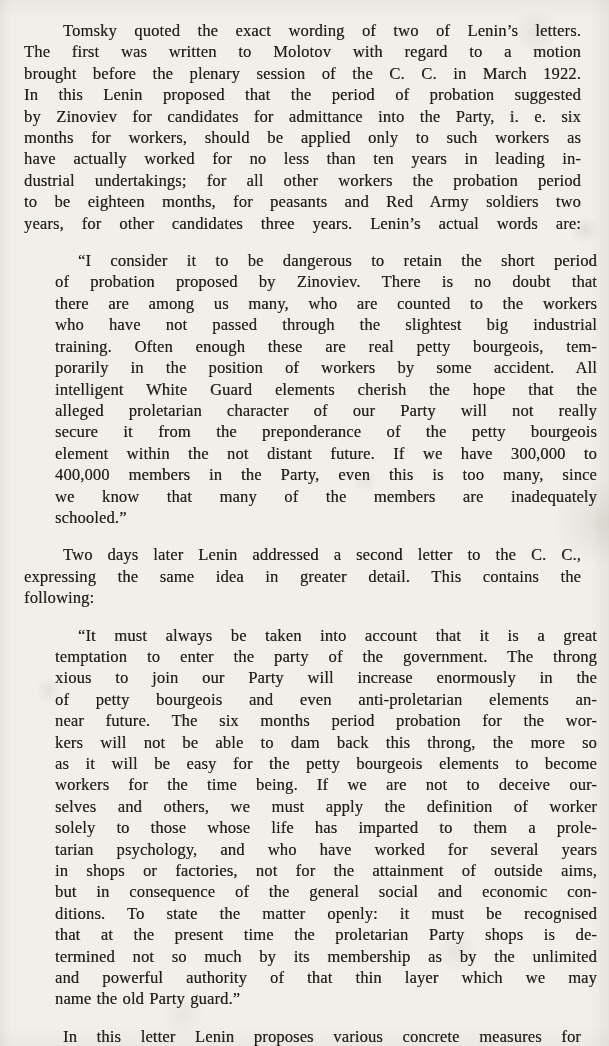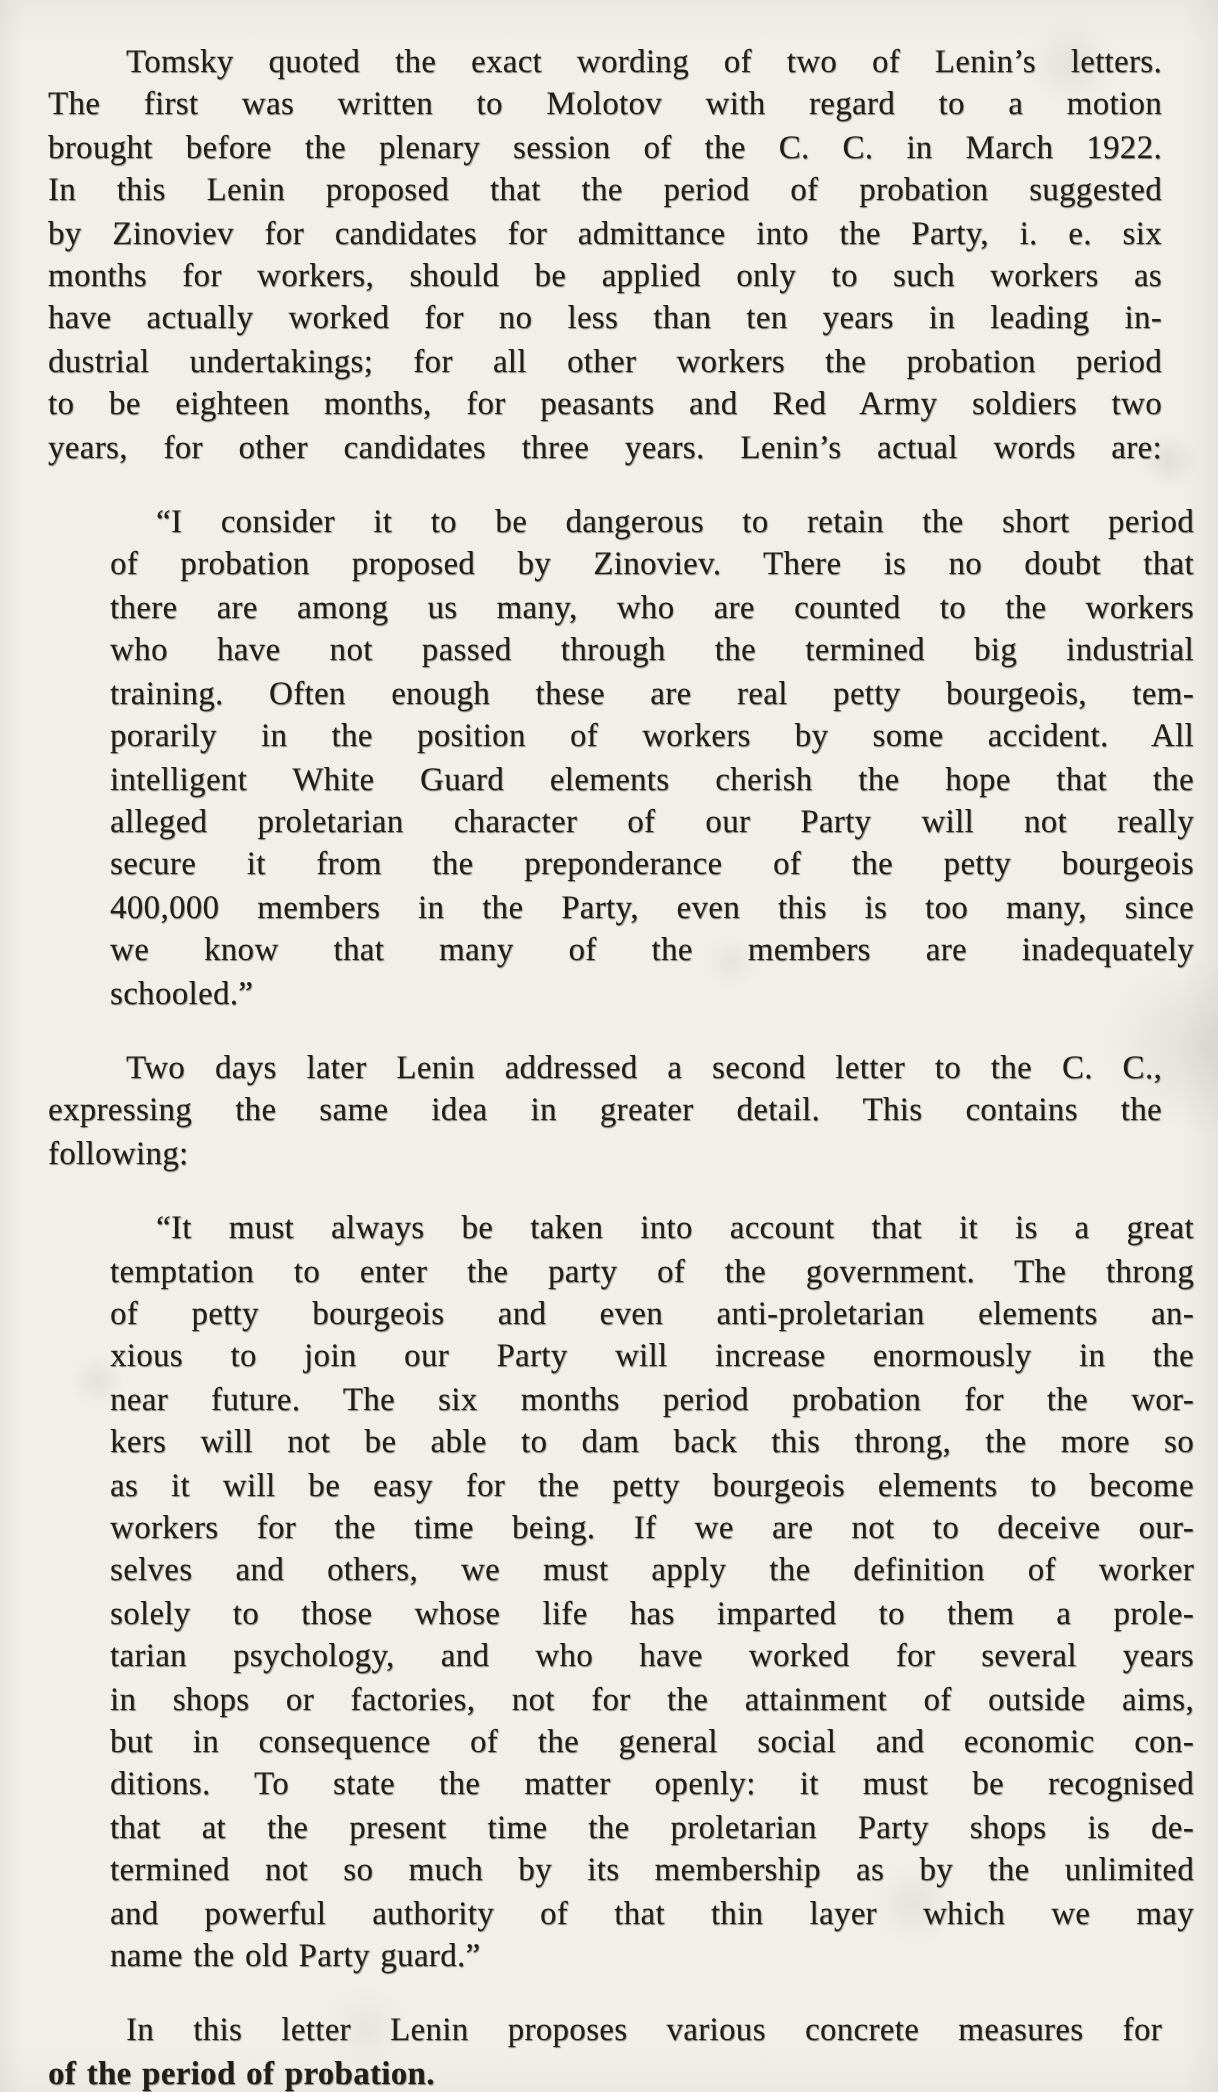--- a/index.html
+++ b/index.html
@@ -63,42 +63,43 @@
     <div class="line">have actually worked for no less than ten years in leading in-</div>
     <div class="line">dustrial undertakings; for all other workers the probation period</div>
     <div class="line">to be eighteen months, for peasants and Red Army soldiers two</div>
     <div class="line">years, for other candidates three years. Lenin’s actual words are:</div>
   </div>
 
   <div class="quote">
     <div class="line ind-q">“I consider it to be dangerous to retain the short period</div>
     <div class="line">of probation proposed by Zinoviev. There is no doubt that</div>
     <div class="line">there are among us many, who are counted to the workers</div>
-    <div class="line">who have not passed through the termined big industrial</div>
+    <div class="line">who have not passed through the slightest big industrial</div>
     <div class="line">training. Often enough these are real petty bourgeois, tem-</div>
     <div class="line">porarily in the position of workers by some accident. All</div>
     <div class="line">intelligent White Guard elements cherish the hope that the</div>
     <div class="line">alleged proletarian character of our Party will not really</div>
     <div class="line">secure it from the preponderance of the petty bourgeois</div>
+    <div class="line">element within the not distant future. If we have 300,000 to</div>
     <div class="line">400,000 members in the Party, even this is too many, since</div>
     <div class="line">we know that many of the members are inadequately</div>
     <div class="line last">schooled.”</div>
   </div>
 
   <div class="para">
     <div class="line ind-p">Two days later Lenin addressed a second letter to the C. C.,</div>
     <div class="line">expressing the same idea in greater detail. This contains the</div>
     <div class="line last">following:</div>
   </div>
 
   <div class="quote">
     <div class="line ind-q">“It must always be taken into account that it is a great</div>
     <div class="line">temptation to enter the party of the government. The throng</div>
+    <div class="line">xious to join our Party will increase enormously in the</div>
     <div class="line">of petty bourgeois and even anti-proletarian elements an-</div>
-    <div class="line">xious to join our Party will increase enormously in the</div>
     <div class="line">near future. The six months period probation for the wor-</div>
     <div class="line">kers will not be able to dam back this throng, the more so</div>
     <div class="line">as it will be easy for the petty bourgeois elements to become</div>
     <div class="line">workers for the time being. If we are not to deceive our-</div>
     <div class="line">selves and others, we must apply the definition of worker</div>
     <div class="line">solely to those whose life has imparted to them a prole-</div>
     <div class="line">tarian psychology, and who have worked for several years</div>
     <div class="line">in shops or factories, not for the attainment of outside aims,</div>
     <div class="line">but in consequence of the general social and economic con-</div>
     <div class="line">ditions. To state the matter openly: it must be recognised</div>

